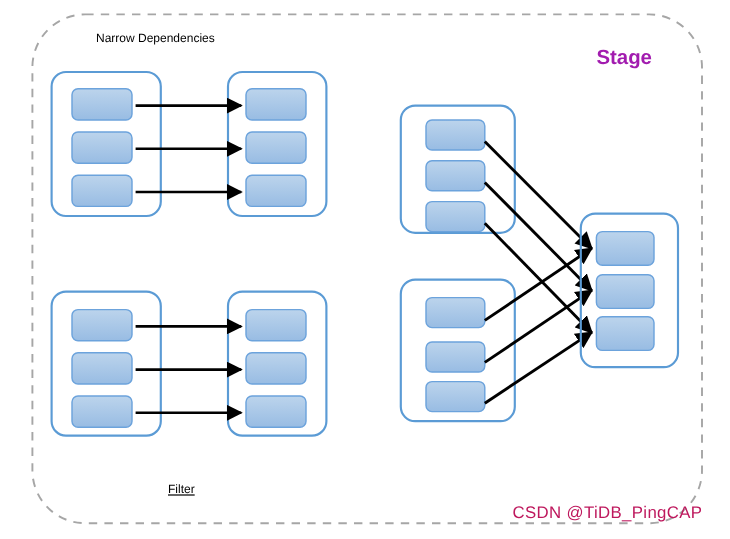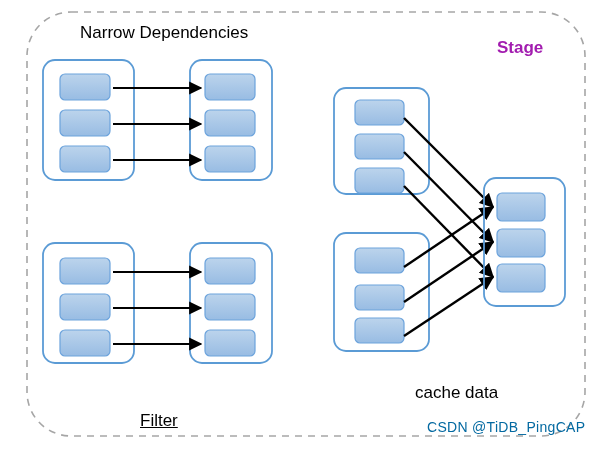--- a/index.html
+++ b/index.html
@@ -19,32 +19,32 @@
     position: absolute;
     left: 0;
     top: 0;
     width: 608px;
     height: 449px;
   }
   .lbl {
     position: absolute;
     font-family: "Liberation Sans", sans-serif;
     color: #000000;
-    font-size: 17px;
+    font-size: 10px;
     line-height: 17px;
     white-space: pre;
     text-align: center;
   }
   .lbl-stage {
     color: #a21caf;
     font-weight: bold;
     font-size: 17px;
   }
   .lbl-watermark {
-    color: #0369a1;
+    color: #be185d;
     font-size: 14px;
     letter-spacing: 0.3px;
   }
 </style>
 </head>
 <body>
 
 <div id="canvas">
 
   <svg id="diagram" viewBox="0 0 608 449">
@@ -127,22 +127,21 @@
       <rect x="484" y="178" width="81" height="128" rx="12" ry="12" fill="none" stroke="#5b9bd5" stroke-width="1.8"></rect>
       <rect x="497" y="193" width="48" height="28" rx="5" ry="5" fill="url(#nodeGrad)" stroke="#6ca3dc" stroke-width="1.2"></rect>
       <rect x="497" y="229" width="48" height="28" rx="5" ry="5" fill="url(#nodeGrad)" stroke="#6ca3dc" stroke-width="1.2"></rect>
       <rect x="497" y="264" width="48" height="28" rx="5" ry="5" fill="url(#nodeGrad)" stroke="#6ca3dc" stroke-width="1.2"></rect>
     </g>
   </svg>
 
   <div class="lbl" style="left:80px; top:24px;">Narrow Dependencies</div>
 
 
-  <div class="lbl" style="left:140px; top:412px;text-decoration:underline;">Filter</div>
+  <div class="lbl" style="left:140px; top:400px;text-decoration:underline;">Filter</div>
 
   <div class="lbl lbl-stage" style="left:497px; top:39px;">Stage</div>
 
 
-  <div class="lbl" style="left:415px; top:384px;">cache data</div>
 
   <div class="lbl lbl-watermark" style="left:427px; top:419px;">CSDN @TiDB_PingCAP</div>
 
 </div>
 
 </body></html>

